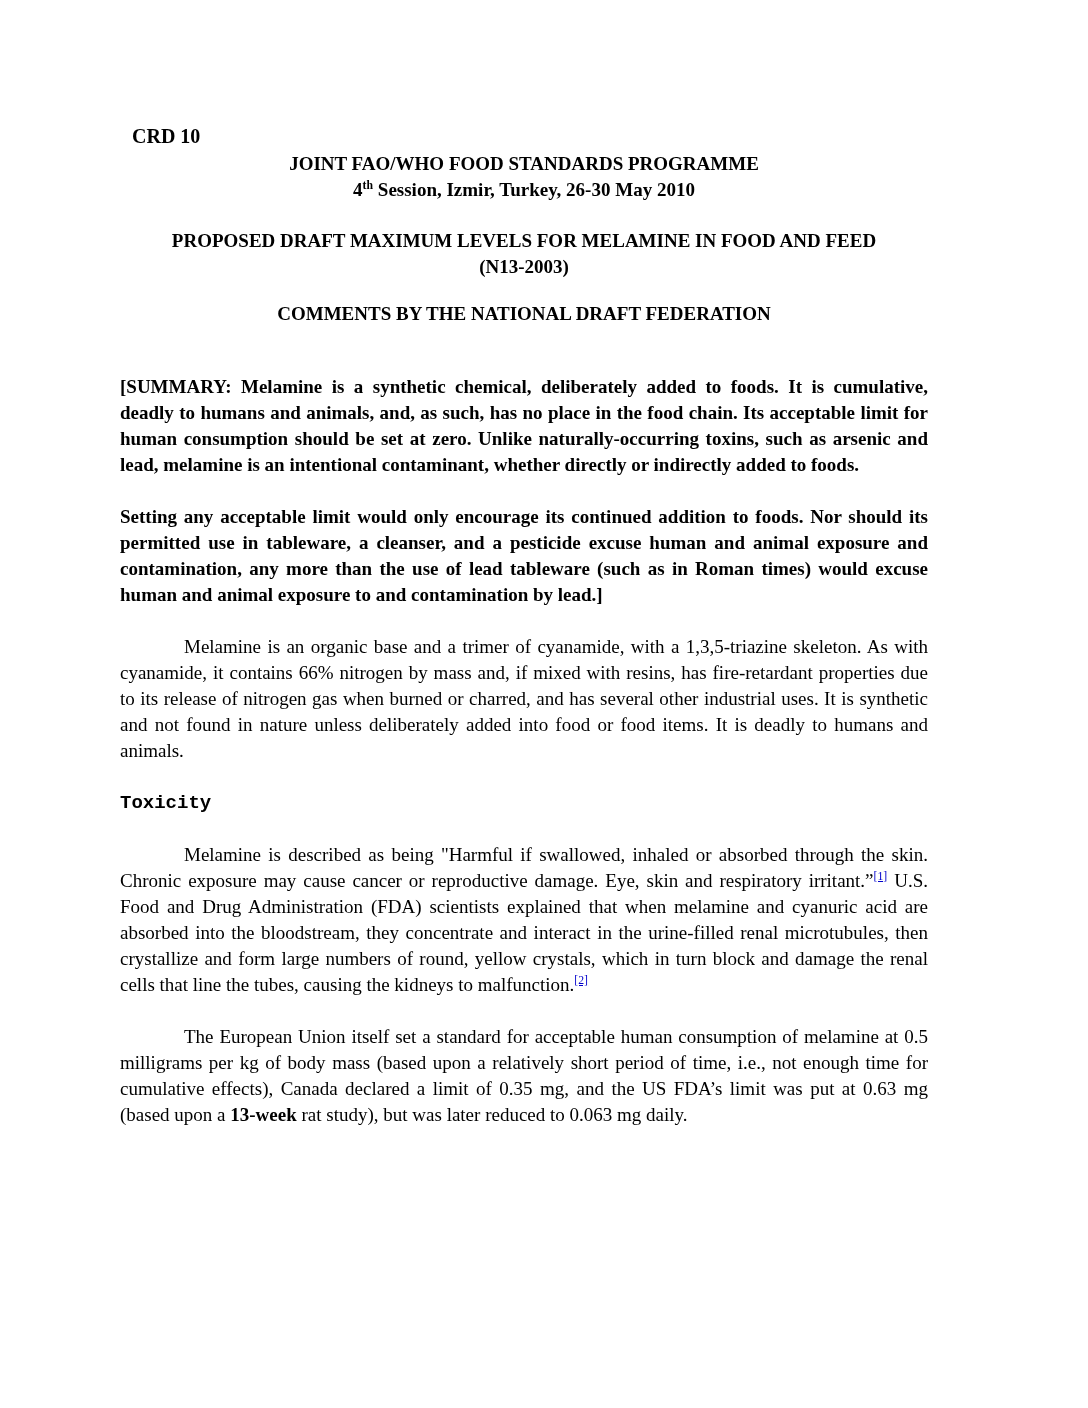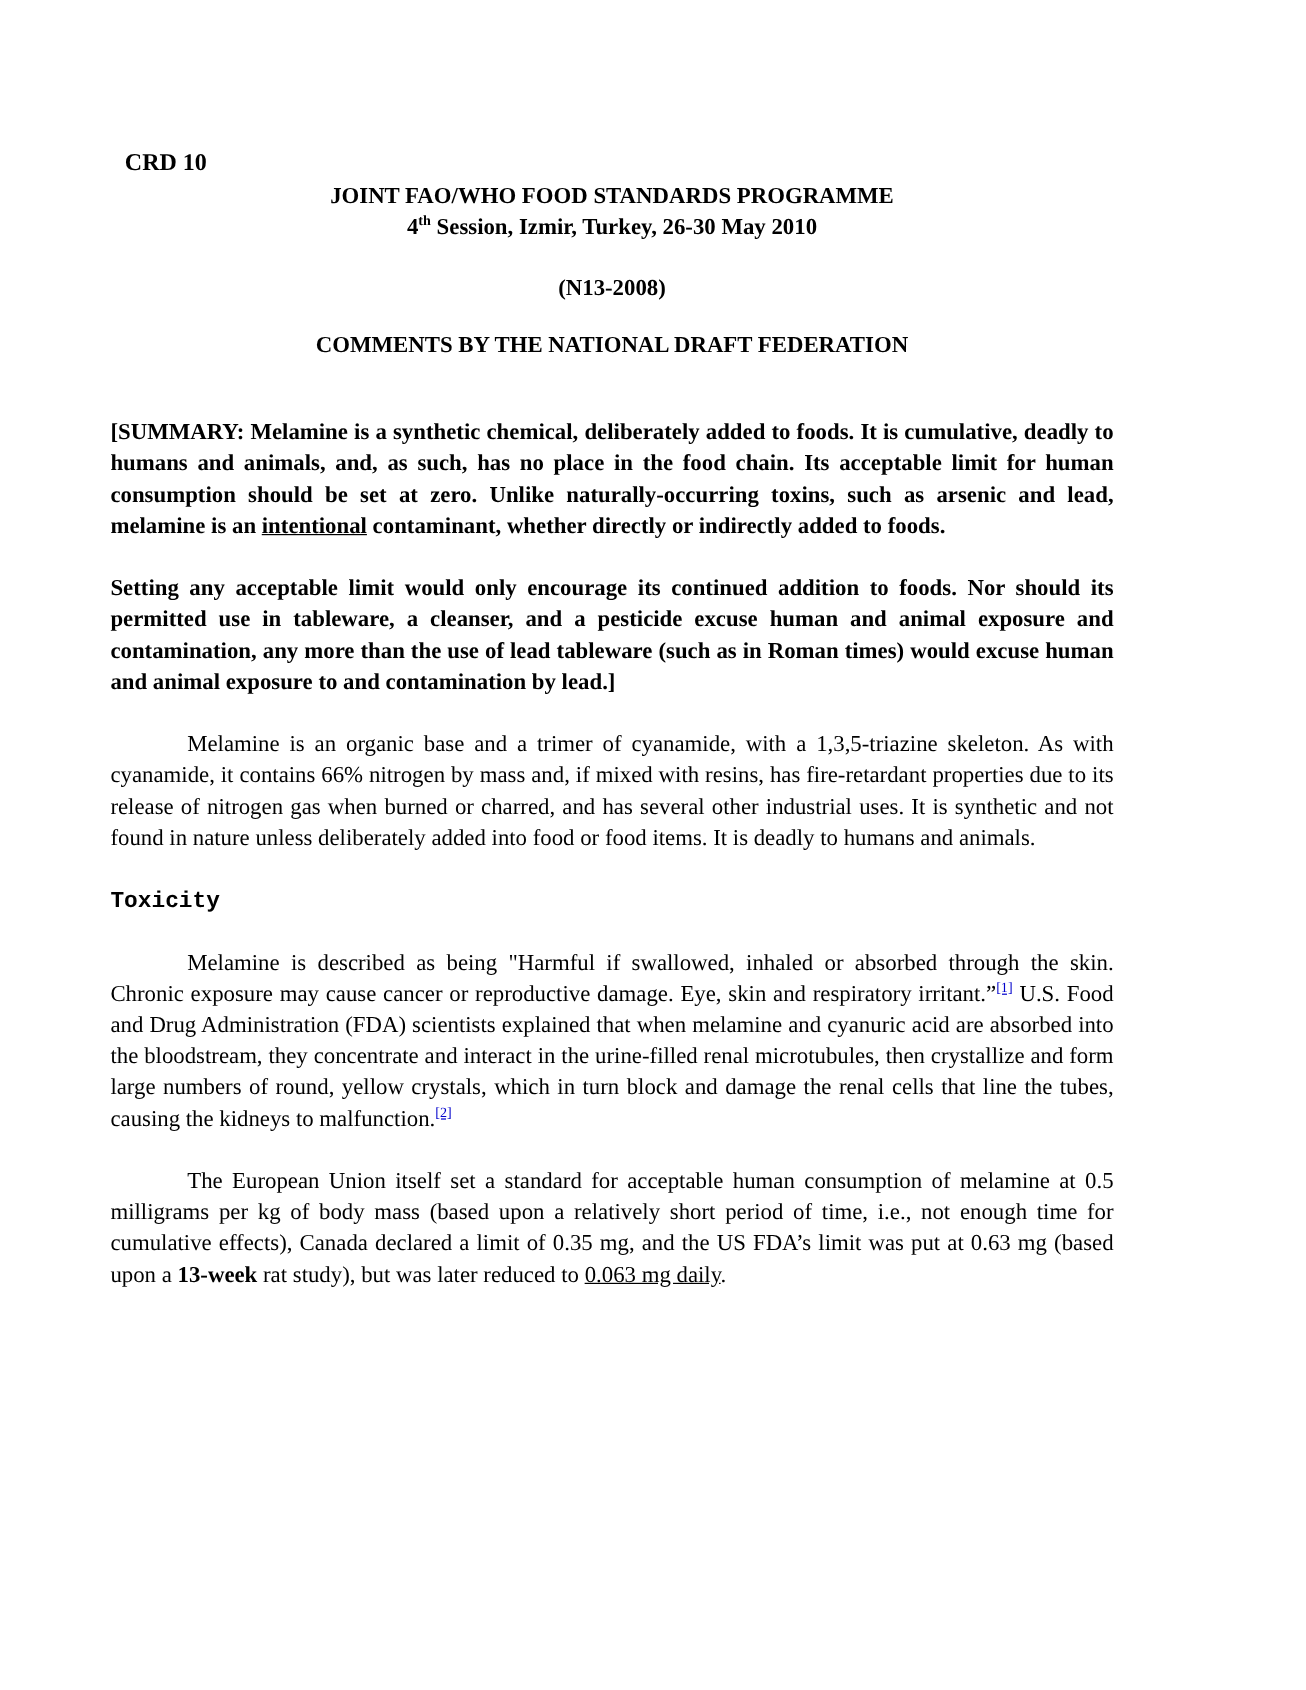--- a/index.html
+++ b/index.html
@@ -11,21 +11,21 @@
     position: relative;
     width: 1088px;
     height: 1408px;
     margin: 0 auto;
     background: #ffffff;
     color: #000000;
     font-family: "Liberation Serif", "DejaVu Serif", serif;
     font-size: 19px;
     line-height: 26px;
     box-sizing: border-box;
-    padding: 123px 160px 0 92px;
+    padding: 123px 160px 0 120px;
     overflow: hidden;
   }
   .doc-ref {
     font-weight: bold;
     font-size: 20px;
     margin: 0 0 2px 12px;
   }
   .center-line {
     text-align: center;
     font-weight: bold;
@@ -47,21 +47,21 @@
   p.block.b-bold { font-weight: bold; }
   p.block.b-indent { text-indent: 64px; }
   p.block.b-gap { }
   p.block.b-heading {
     text-align: left;
     font-weight: bold;
     margin-bottom: 26px;
     font-family: Liberation Mono, monospace;
   }
   .seg-bold { font-weight: bold; }
-  .seg-underline { text-decoration: underline; }
+  .seg-underline { }
   .seg-sup {
     vertical-align: super;
     font-size: 0.62em;
     line-height: 0;
   }
   a.footnote-link {
     color: #0000cc;
     text-decoration: underline;
     cursor: pointer;
   }
@@ -71,21 +71,22 @@
 
 <div class="page">
   <div class="doc-ref">CRD 10</div>
 
   <div>
     <p class="center-line"><span>JOINT FAO/WHO FOOD STANDARDS PROGRAMME</span></p>
     <p class="center-line"><span>4</span><span class="seg-sup">th</span><span> Session, Izmir, Turkey, 26-30 May 2010</span></p>
   </div>
 
   <div class="title-block">
-    <p class="center-line"><span>(N13-2008)</span></p>
+    <p class="center-line"><span>PROPOSED DRAFT MAXIMUM LEVELS FOR MELAMINE IN FOOD AND FEED</span></p>
+    <p class="center-line"><span>(N13-2003)</span></p>
   </div>
 
   <p class="center-line comments-line">COMMENTS BY THE NATIONAL DRAFT FEDERATION</p>
 
   <div class="document-body">
       <p class="block b-bold"><span>[SUMMARY:  Melamine is a synthetic chemical, deliberately added to foods.  It is cumulative, deadly to humans and animals, and, as such, has no place in the food chain.  Its acceptable limit for human consumption should be set at zero.  Unlike naturally-occurring toxins, such as arsenic and lead, melamine is an </span><span class="seg-underline">intentional</span><span> contaminant, whether directly or indirectly added to foods.</span></p>
       <p class="block b-bold b-gap"><span>Setting any acceptable limit would only encourage its continued addition to foods.  Nor should its permitted use in tableware, a cleanser, and a pesticide excuse human and animal exposure and contamination, any more than the use of lead tableware (such as in Roman times) would excuse human and animal exposure to and contamination by lead.]</span></p>
       <p class="block b-indent"><span>Melamine is an organic base and a trimer of cyanamide, with a 1,3,5-triazine skeleton.  As with cyanamide, it contains 66% nitrogen by mass and, if mixed with resins, has fire-retardant properties due to its release of nitrogen gas when burned or charred, and has several other industrial uses.  It is synthetic and not found in nature unless deliberately added into food or food items.  It is deadly to humans and animals.</span></p>
       <p class="block b-heading"><span>Toxicity</span></p>
       <p class="block b-indent"><span>Melamine is described as being "Harmful if swallowed, inhaled or absorbed through the skin.  Chronic exposure may cause cancer or reproductive damage.  Eye, skin and respiratory irritant.”</span><a href="#" class="footnote-link seg-sup">[1]</a><span>  U.S. Food and Drug Administration (FDA) scientists explained that when melamine and cyanuric acid are absorbed into the bloodstream, they concentrate and interact in the urine-filled renal microtubules, then crystallize and form large numbers of round, yellow crystals, which in turn block and damage the renal cells that line the tubes, causing the kidneys to malfunction.</span><a href="#" class="footnote-link seg-sup">[2]</a></p>

